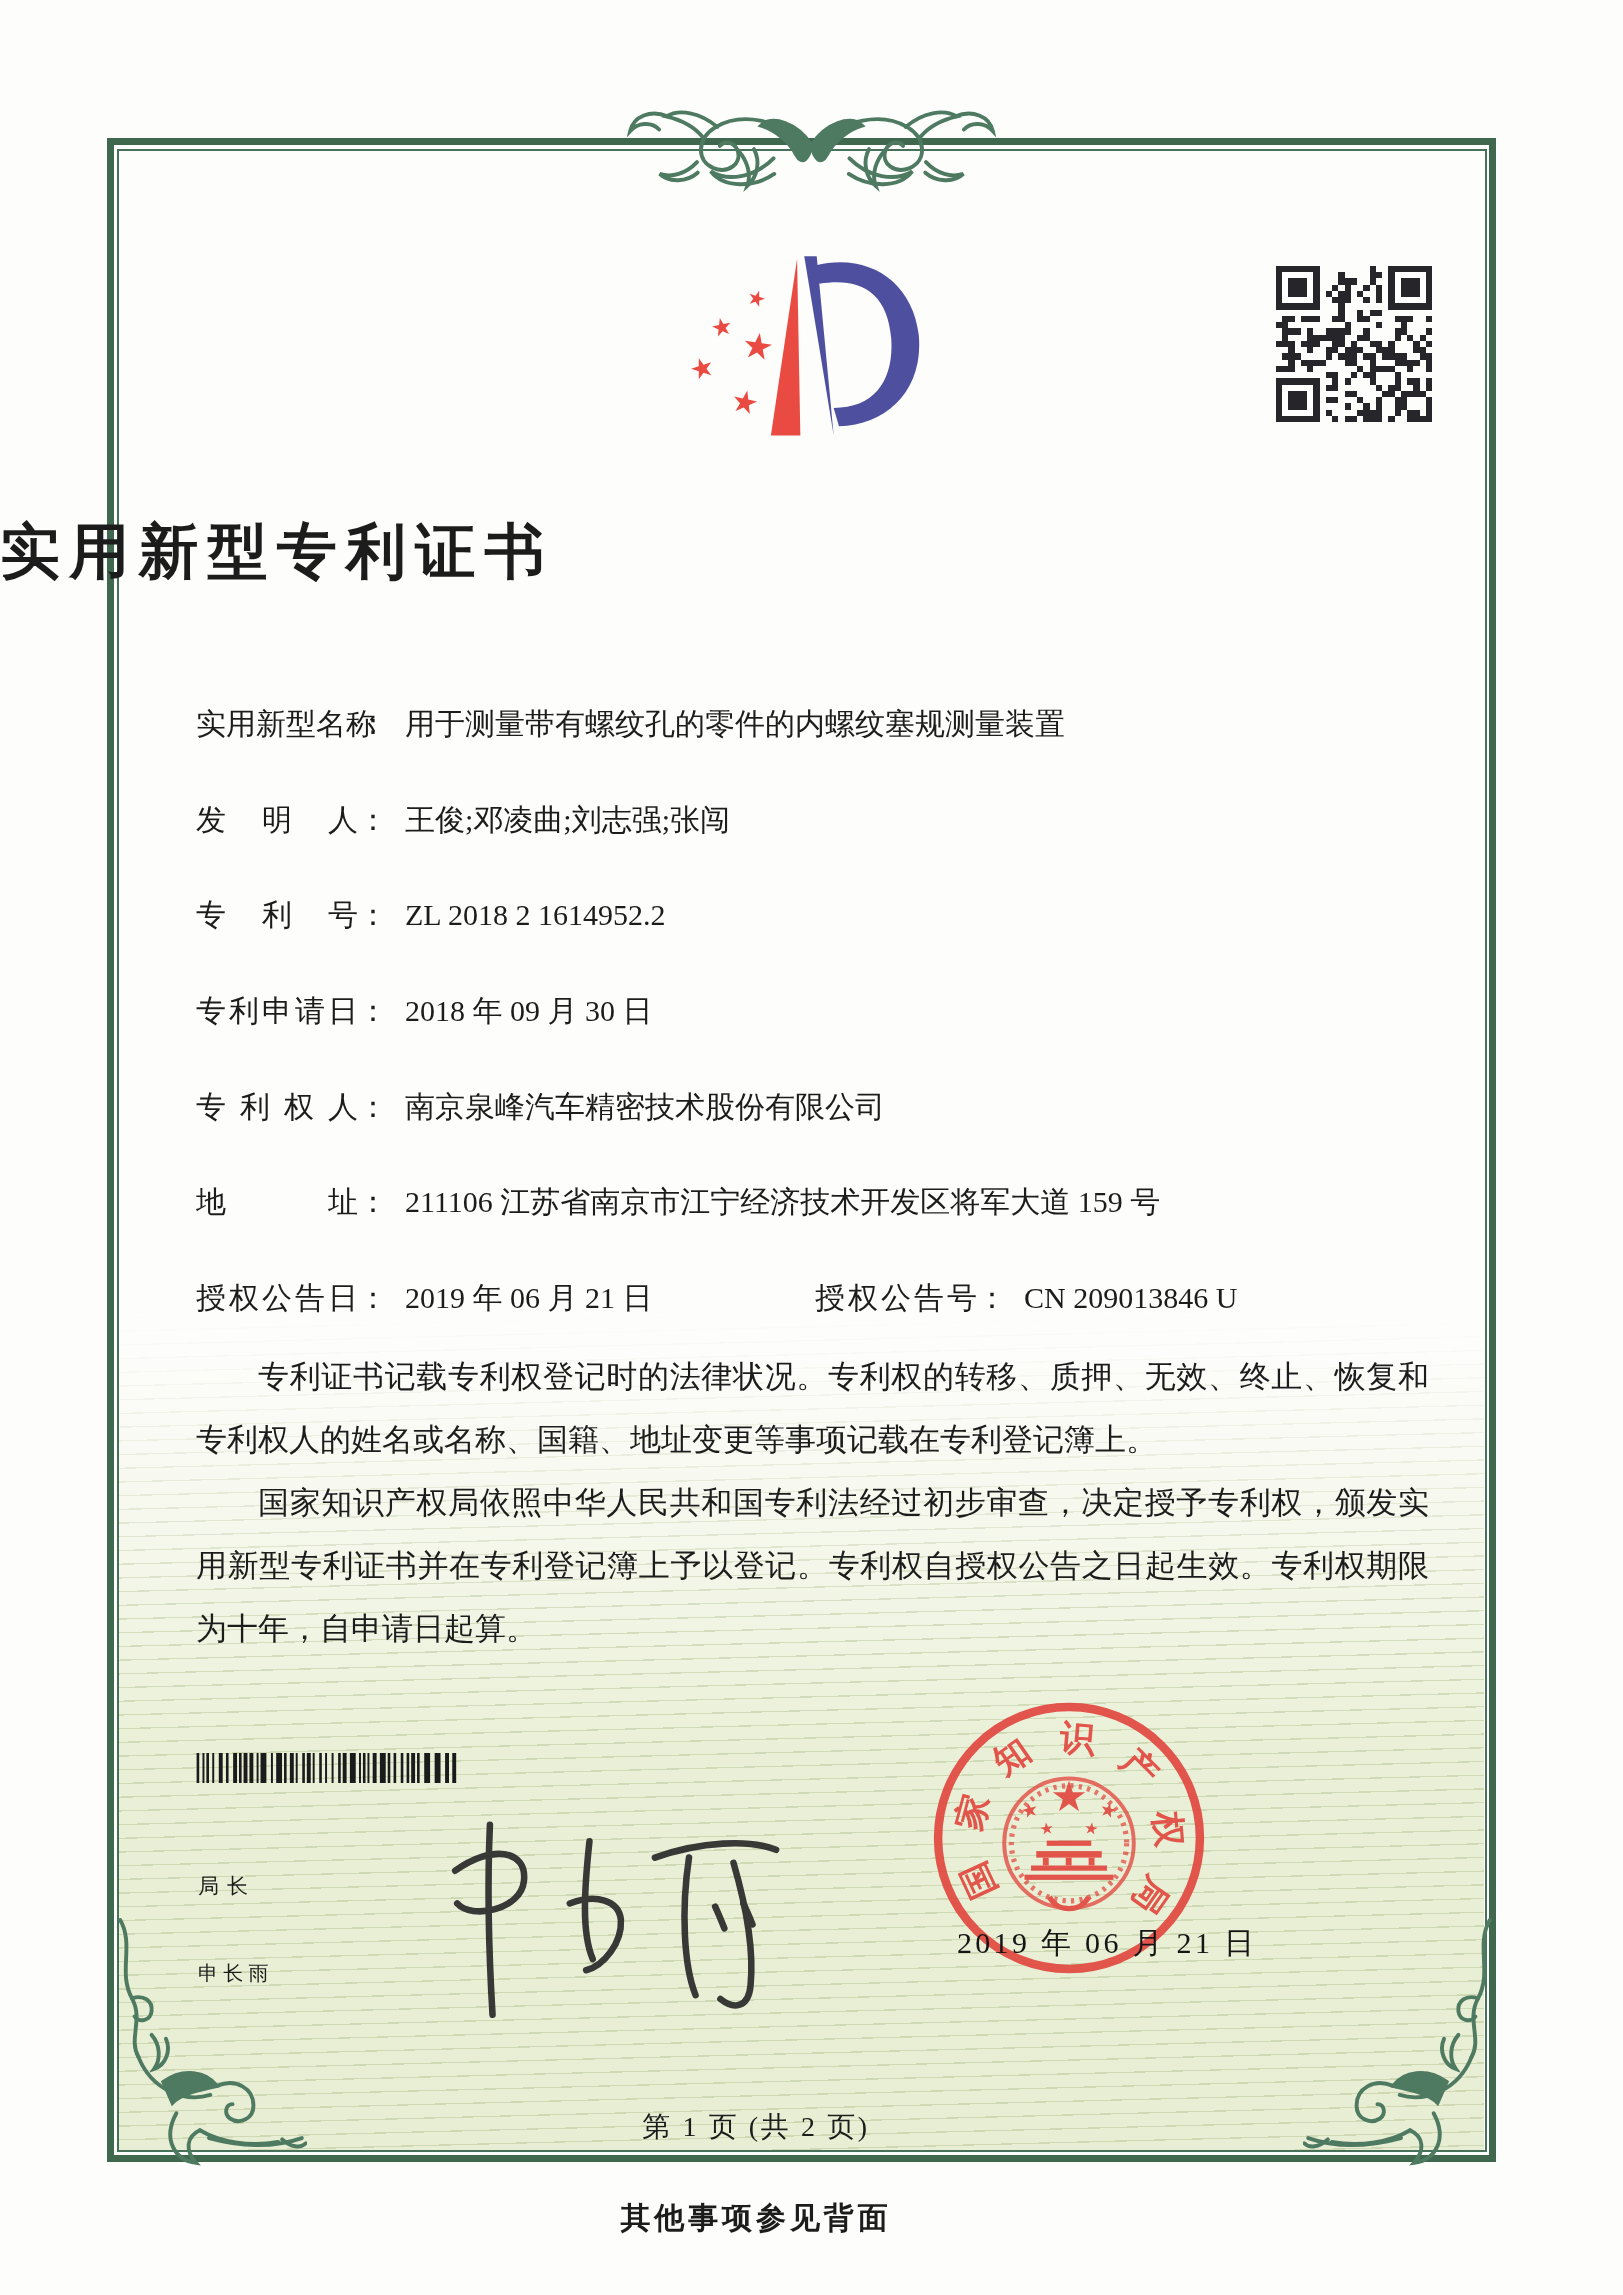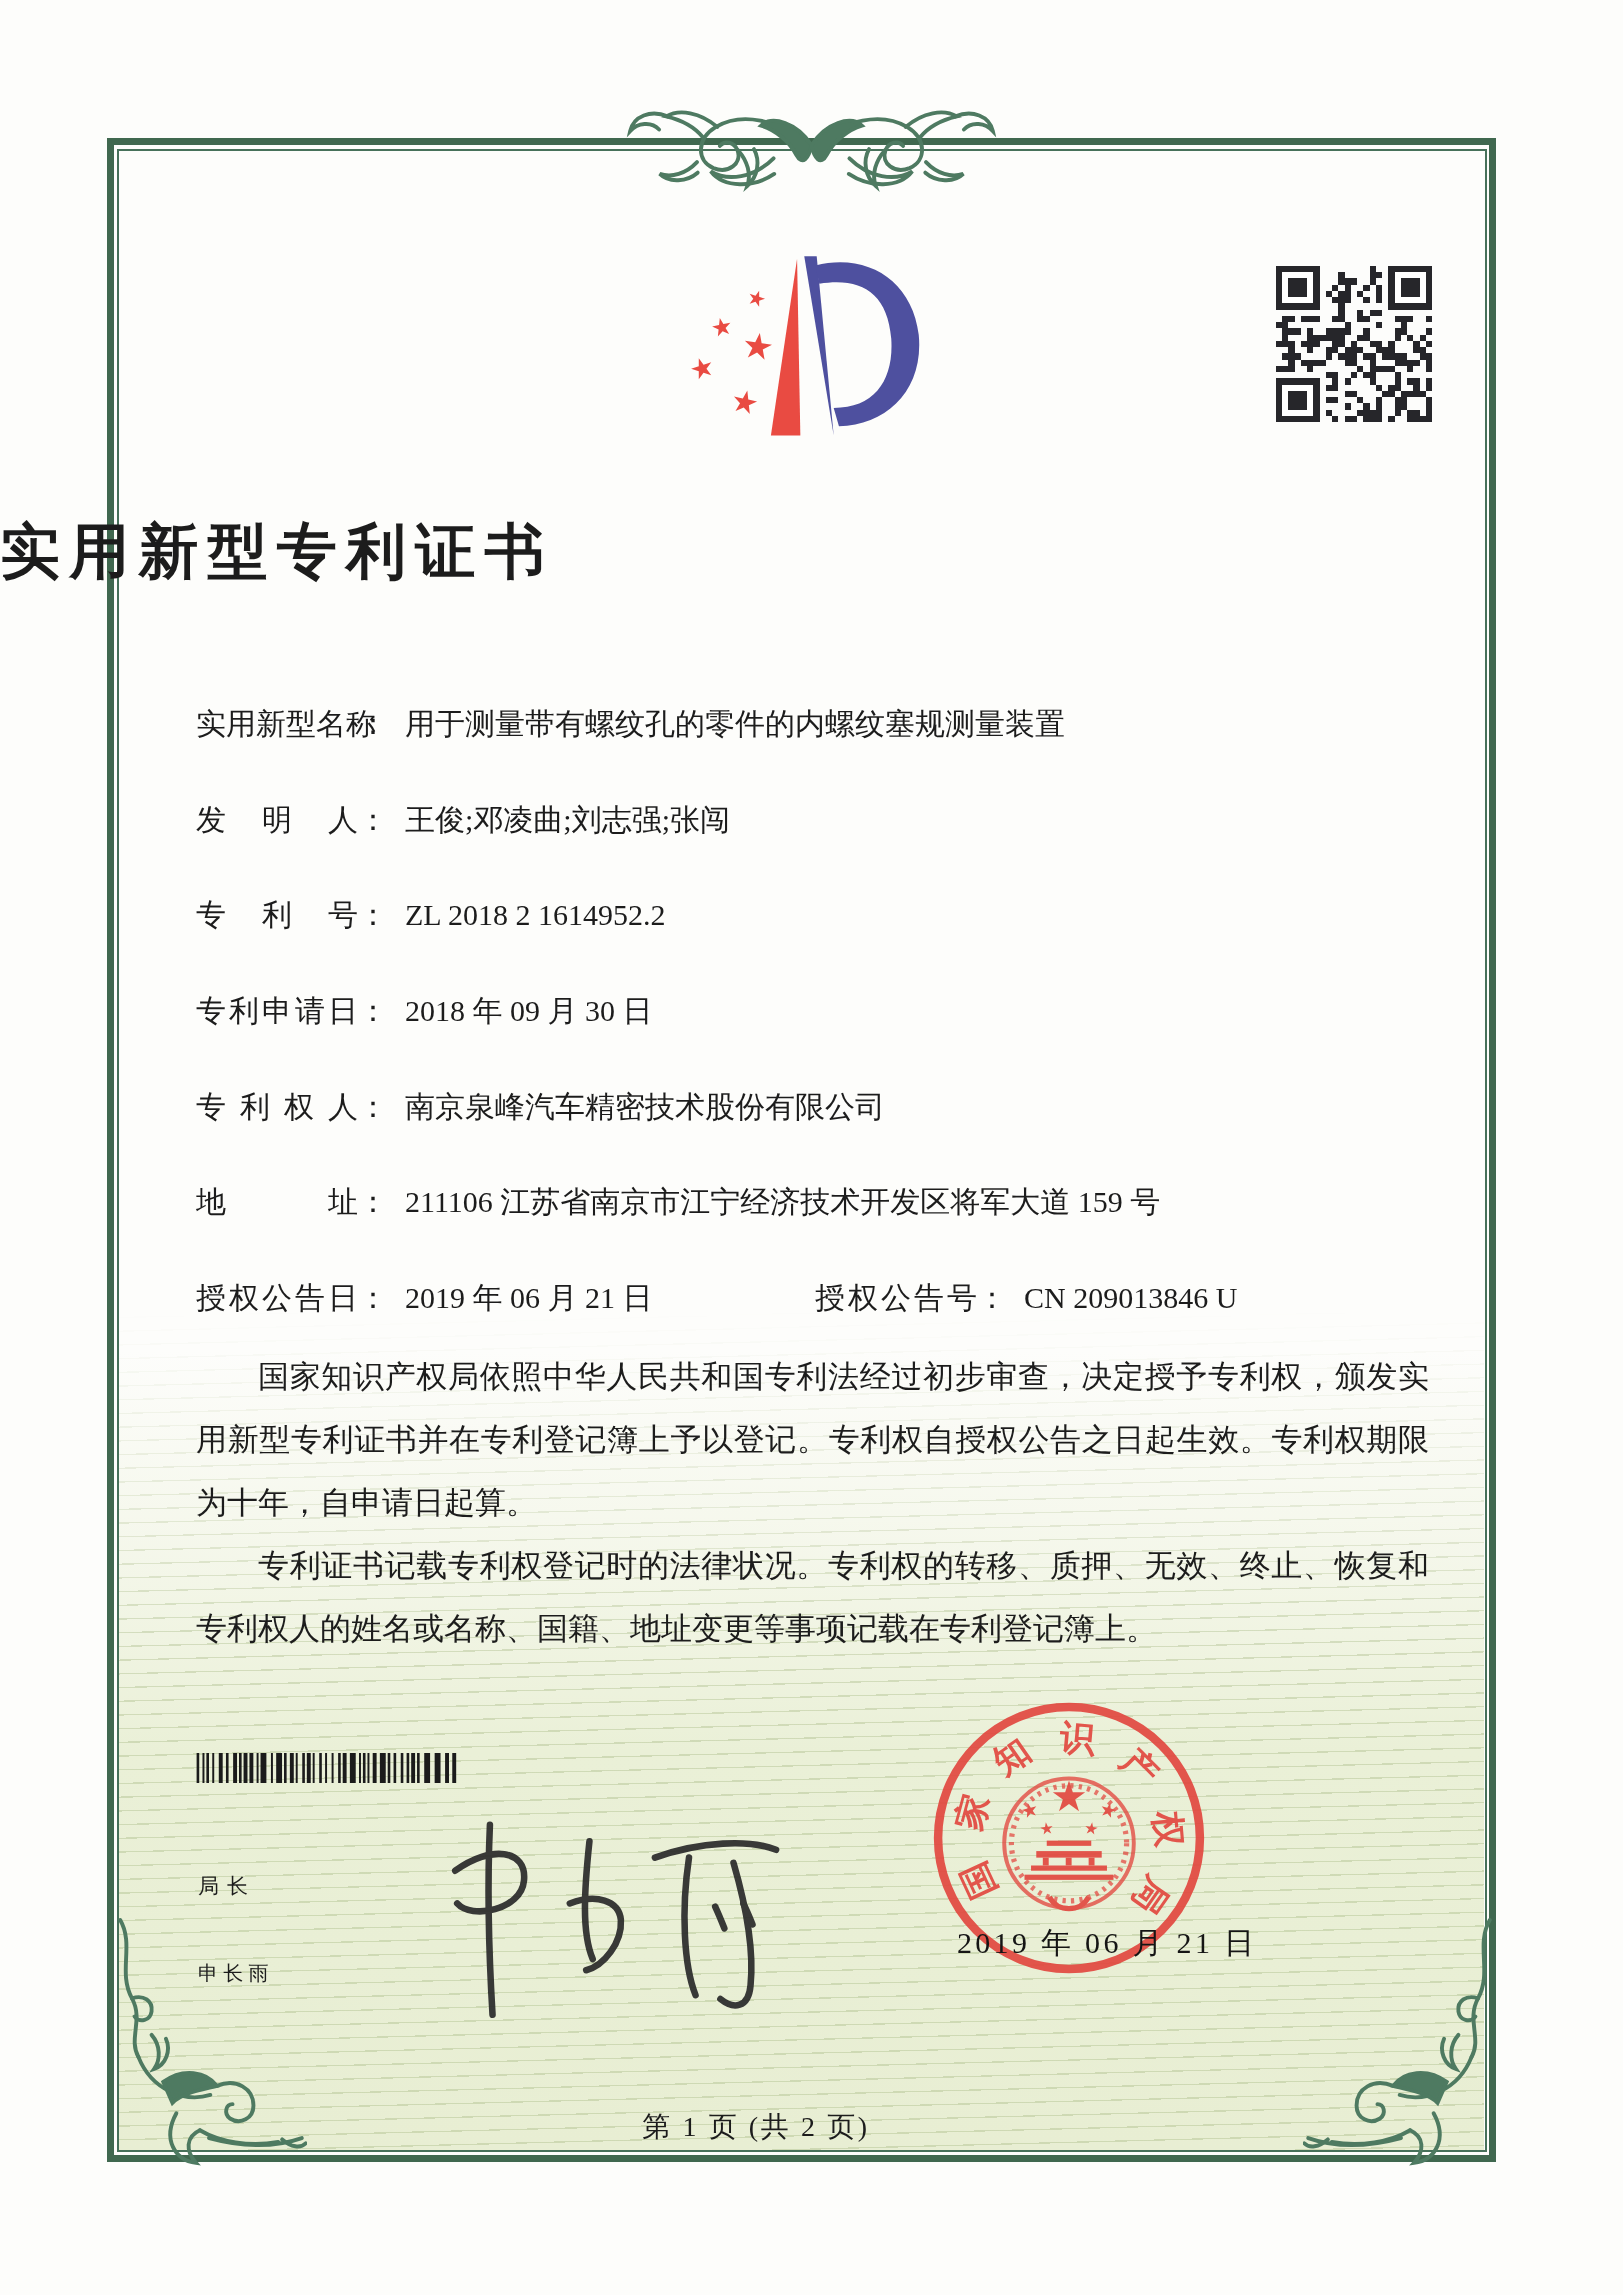--- a/index.html
+++ b/index.html
@@ -383,22 +383,22 @@
       <span class="fcolon">：</span>
     <span class="fvalue">2019 年 06 月 21 日</span>
     <span class="grant2">
       <span class="flabel">授权公告号</span>
         <span class="fcolon">：</span>
       <span class="fvalue">CN 209013846 U</span>
     </span>
   </div>
 
   <div class="body">
+    <p>专利证书记载专利权登记时的法律状况。专利权的转移、质押、无效、终止、恢复和专利权人的姓名或名称、国籍、地址变更等事项记载在专利登记簿上。</p>
     <p>国家知识产权局依照中华人民共和国专利法经过初步审查，决定授予专利权，颁发实用新型专利证书并在专利登记簿上予以登记。专利权自授权公告之日起生效。专利权期限为十年，自申请日起算。</p>
-    <p>专利证书记载专利权登记时的法律状况。专利权的转移、质押、无效、终止、恢复和专利权人的姓名或名称、国籍、地址变更等事项记载在专利登记簿上。</p>
   </div>
 
   <svg class="barcode" id="barcode" width="266" height="30" viewBox="0 0 406 46">
       <rect x="0" y="0" width="4" height="46" fill="#1b1b1b"></rect>
       <rect x="9" y="0" width="3" height="46" fill="#1b1b1b"></rect>
       <rect x="15" y="0" width="4" height="46" fill="#1b1b1b"></rect>
       <rect x="24" y="0" width="3" height="46" fill="#1b1b1b"></rect>
       <rect x="34" y="0" width="6" height="46" fill="#1b1b1b"></rect>
       <rect x="45" y="0" width="4" height="46" fill="#1b1b1b"></rect>
       <rect x="56" y="0" width="6" height="46" fill="#1b1b1b"></rect>
@@ -482,15 +482,16 @@
           <text x="233.24767289764404" y="68.57840589005468" transform="rotate(5 233.24767289764404 68.57840589005468)" class="seal-ch">识</text>
           <text x="327.48023074035524" y="112.51976925964479" transform="rotate(45 327.48023074035524 112.51976925964479)" class="seal-ch">产</text>
           <text x="371.4215941099453" y="206.75232710235596" transform="rotate(85 371.4215941099453 206.75232710235596)" class="seal-ch">权</text>
           <text x="344.51111073192675" y="307.183618325359" transform="rotate(125 344.51111073192675 307.183618325359)" class="seal-ch">局</text>
         </g>
     </g>
   </svg>
   <div class="seal-date">2019 年 06 月 21 日</div>
 
   <div class="page-note">第 1 页 (共 2 页)</div>
+  <div class="back-note">其他事项参见背面</div>
 
 </div>
 
 
 </body></html>

